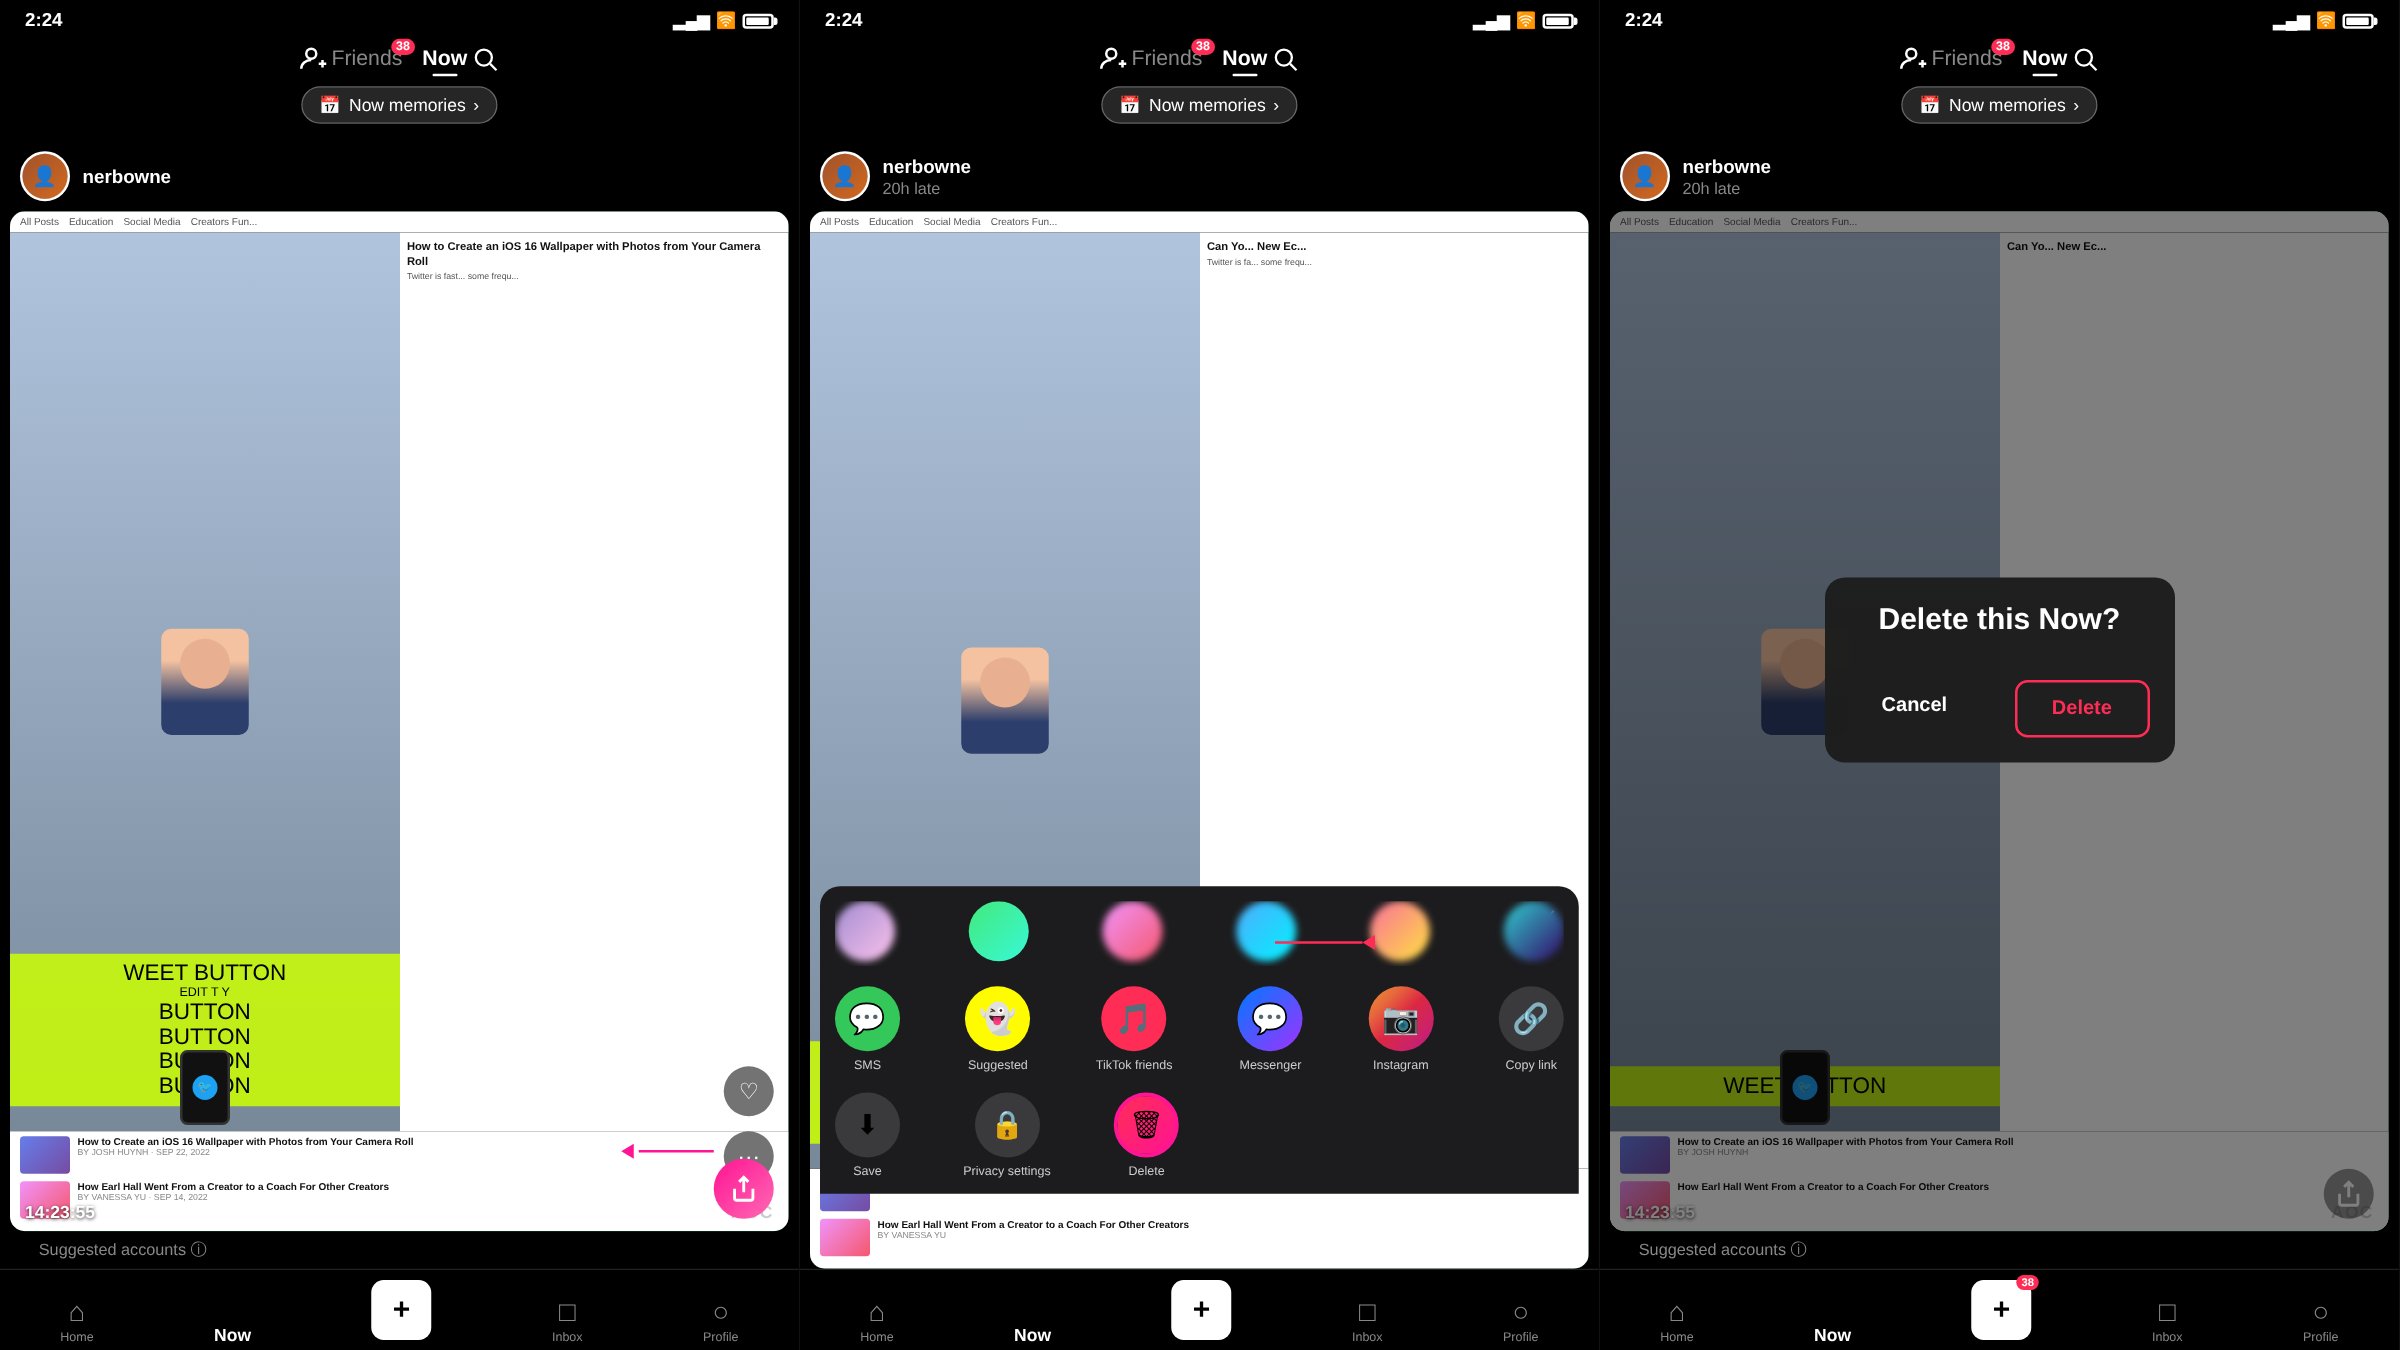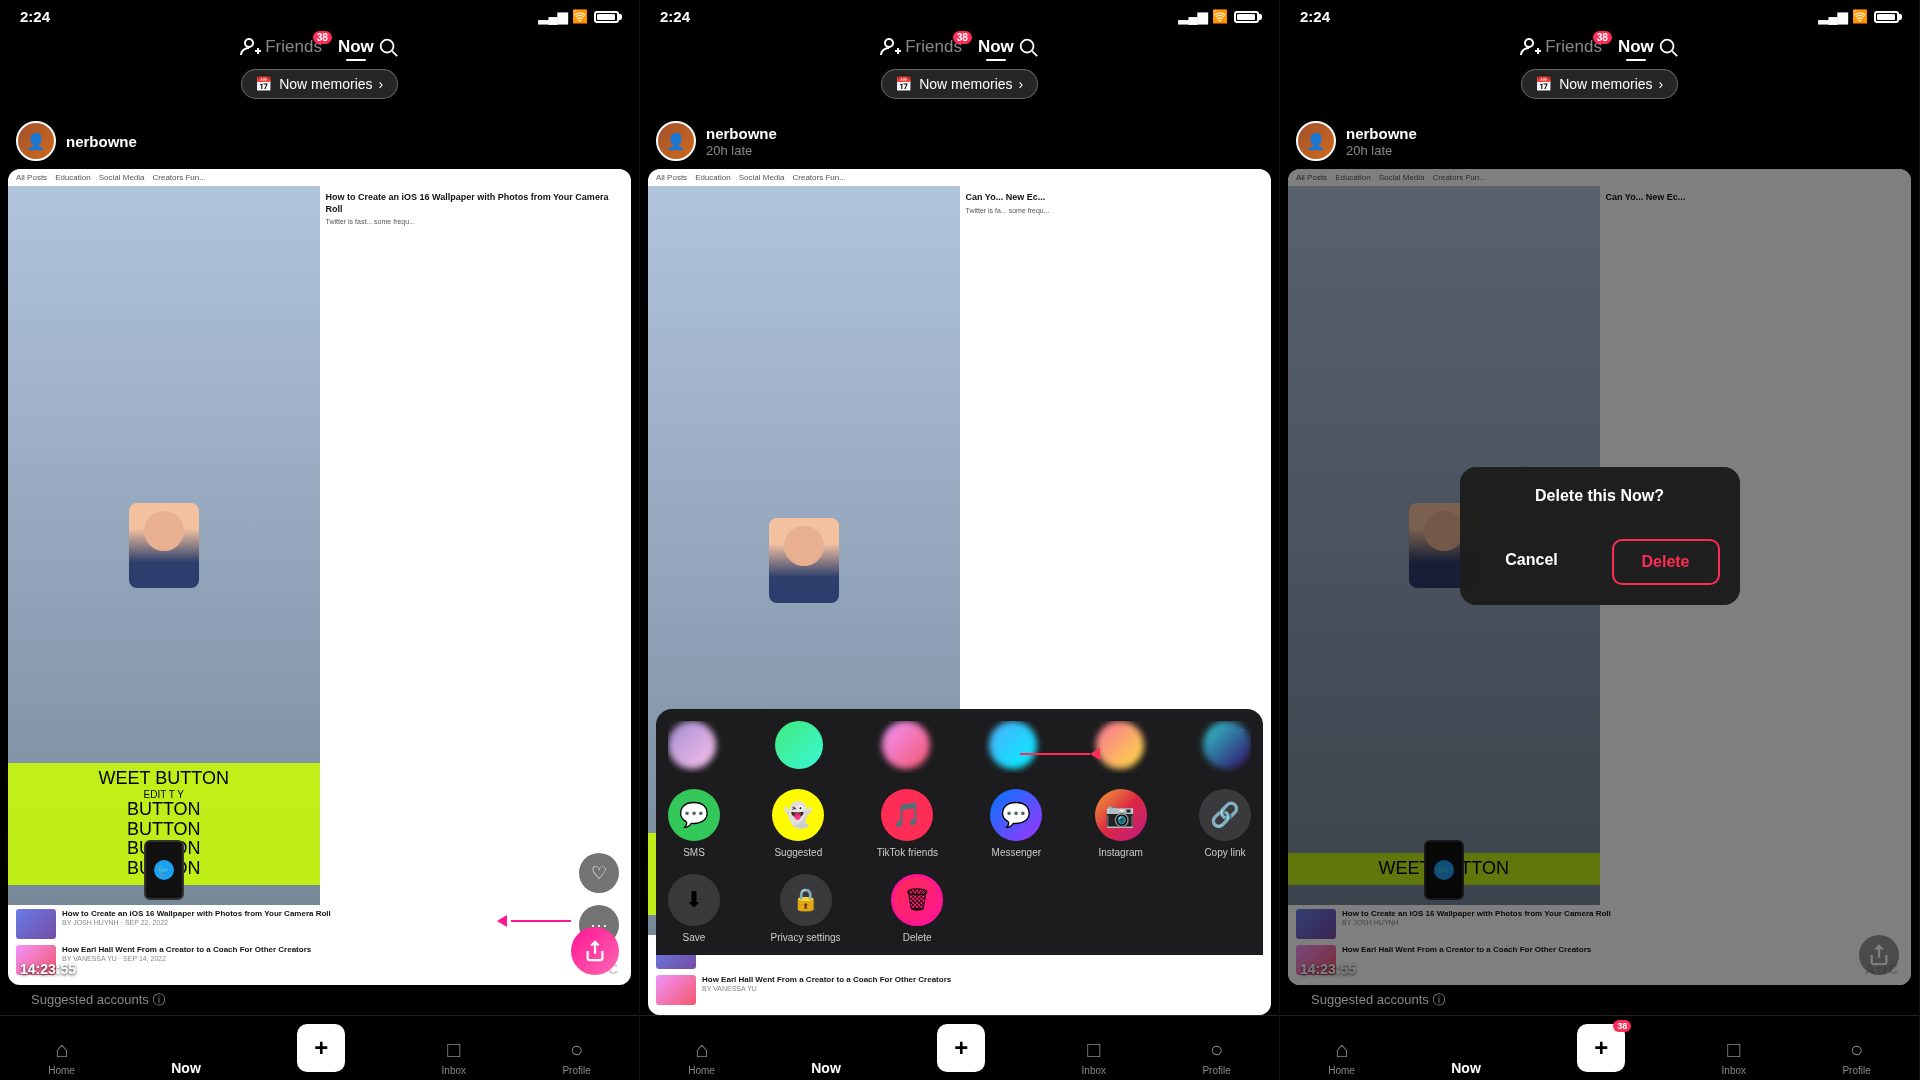--- a/index.html
+++ b/index.html
@@ -601,21 +601,21 @@
       transform: translate(-50%, -50%);
       background: rgba(30,30,30,0.98);
       border-radius: 16px;
       padding: 20px;
       z-index: 20;
       width: 280px;
       text-align: center;
     }
     .delete-dialog-title {
       color: #fff;
-      font-size: 16px;
+      font-size: 24px;
       font-weight: 600;
       margin-bottom: 34px;
     }
     .delete-dialog-buttons {
       display: flex;
       gap: 28px;
       justify-content: space-between;
     }
     .dialog-btn {
       flex: 1;

